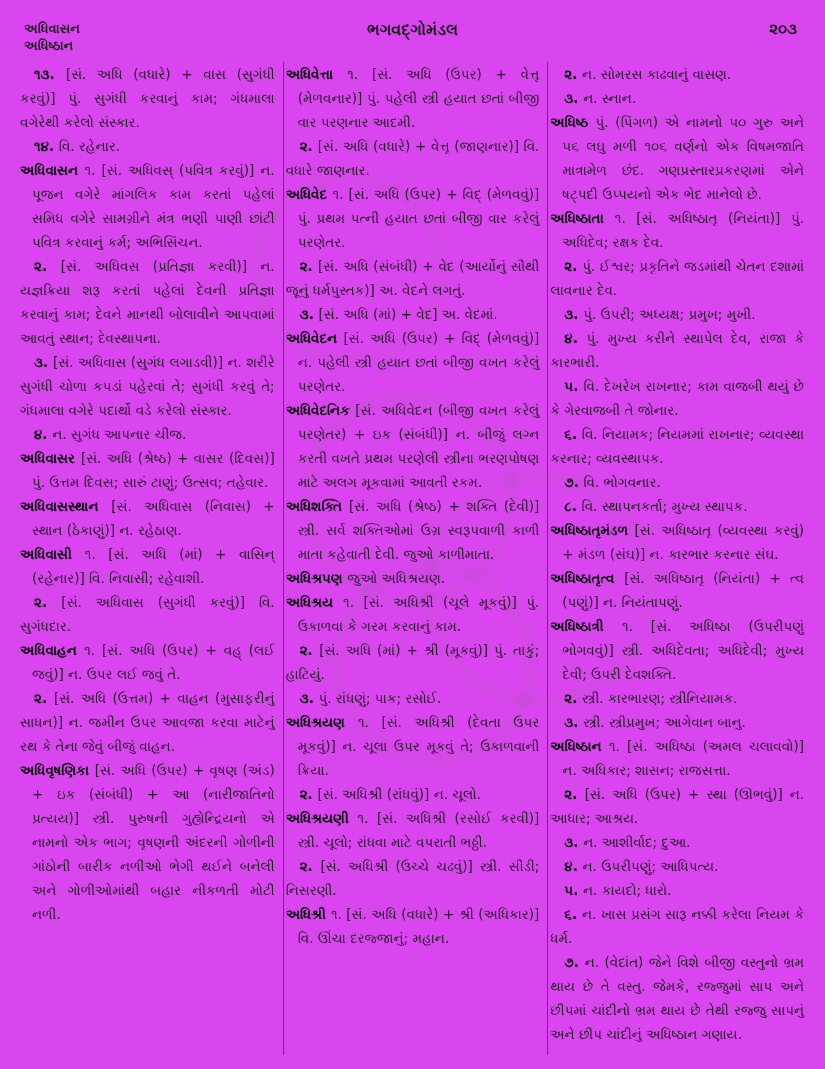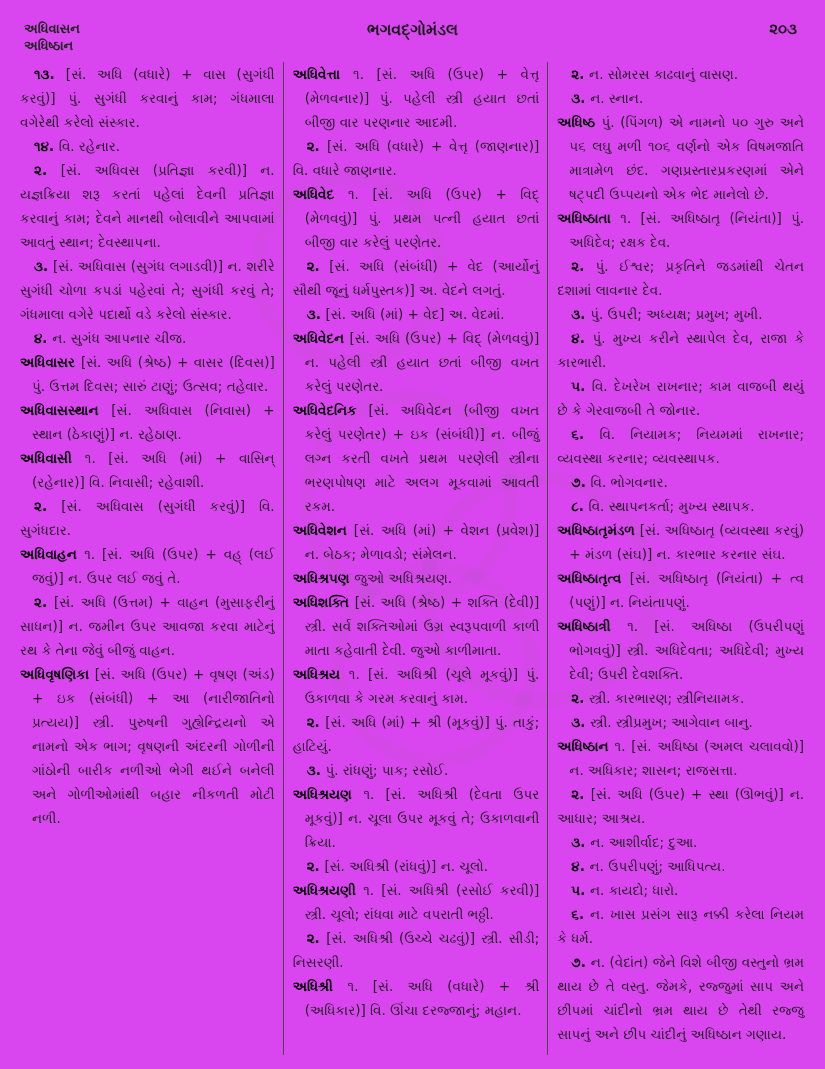--- a/index.html
+++ b/index.html
@@ -44,21 +44,21 @@
     position: absolute; top: 62px; left: 18px; right: 13px; bottom: 14px;
     display: flex; z-index: 1;
   }
   .col {
     width: 265px; box-sizing: border-box;
     padding: 0 8px 0 2px;
     font-size: 13.5px; line-height: 24px;
     text-align: justify;
     overflow: hidden;
   }
-  .col + .col { border-left: 1.5px solid #4a4a4a; padding-left: 9px; }
+  .col + .col { border-left: 1.5px solid #4a4a4a; }
   .para { margin: 0; }
   .para.entry { padding-left: 12px; text-indent: -12px; }
   .para.sub   { text-indent: 14px; }
   .hw { font-weight: bold; color: #000; }
 </style>
 </head>
 <body>
 
 <div class="page">
 
@@ -75,42 +75,42 @@
       <div>અધિષ્ઠાન</div>
     </div>
     <div class="page-title">ભગવદ્ગોમંડલ</div>
     <div class="page-number">૨૦૩</div>
   </div>
 
   <div class="columns">
     <div class="col">
         <div class="para sub"><span class="hw">૧૩. </span>[સં. અધિ (વધારે) + વાસ (સુગંધી કરવું)] પું. સુગંધી કરવાનું કામ; ગંધમાલા વગેરેથી કરેલો સંસ્કાર.</div>
         <div class="para sub"><span class="hw">૧૪. </span>વિ. રહેનાર.</div>
+        <div class="para entry"><span class="hw">અધિવાસન </span>૧. [સં. અધિવસ્ (પવિત્ર કરવું)] ન. પૂજન વગેરે માંગલિક કામ કરતાં પહેલાં સમિધ વગેરે સામગ્રીને મંત્ર ભણી પાણી છાંટી પવિત્ર કરવાનું કર્મ; અભિસિંચન.</div>
         <div class="para sub"><span class="hw">૨. </span>[સં. અધિવસ (પ્રતિજ્ઞા કરવી)] ન. યજ્ઞક્રિયા શરૂ કરતાં પહેલાં દેવની પ્રતિજ્ઞા કરવાનું કામ; દેવને માનથી બોલાવીને આપવામાં આવતું સ્થાન; દેવસ્થાપના.</div>
         <div class="para sub"><span class="hw">૩. </span>[સં. અધિવાસ (સુગંધ લગાડવી)] ન. શરીરે સુગંધી ચોળા કપડાં પહેરવાં તે; સુગંધી કરવું તે; ગંધમાલા વગેરે પદાર્થો વડે કરેલો સંસ્કાર.</div>
         <div class="para sub"><span class="hw">૪. </span>ન. સુગંધ આપનાર ચીજ.</div>
         <div class="para entry"><span class="hw">અધિવાસર </span>[સં. અધિ (શ્રેષ્ઠ) + વાસર (દિવસ)] પું. ઉત્તમ દિવસ; સારું ટાણું; ઉત્સવ; તહેવાર.</div>
         <div class="para entry"><span class="hw">અધિવાસસ્થાન </span>[સં. અધિવાસ (નિવાસ) + સ્થાન (ઠેકાણું)] ન. રહેઠાણ.</div>
         <div class="para entry"><span class="hw">અધિવાસી </span>૧. [સં. અધિ (માં) + વાસિન્ (રહેનાર)] વિ. નિવાસી; રહેવાશી.</div>
         <div class="para sub"><span class="hw">૨. </span>[સં. અધિવાસ (સુગંધી કરવું)] વિ. સુગંધદાર.</div>
         <div class="para entry"><span class="hw">અધિવાહન </span>૧. [સં. અધિ (ઉપર) + વહ્ (લઈ જવું)] ન. ઉપર લઈ જવું તે.</div>
         <div class="para sub"><span class="hw">૨. </span>[સં. અધિ (ઉત્તમ) + વાહન (મુસાફરીનું સાધન)] ન. જમીન ઉપર આવજા કરવા માટેનું રથ કે તેના જેવું બીજું વાહન.</div>
         <div class="para entry"><span class="hw">અધિવૃષણિકા </span>[સં. અધિ (ઉપર) + વૃષણ (અંડ) + ઇક (સંબંધી) + આ (નારીજાતિનો પ્રત્યય)] સ્ત્રી. પુરુષની ગુહ્યેન્દ્રિયનો એ નામનો એક ભાગ; વૃષણની અંદરની ગોળીની ગાંઠોની બારીક નળીઓ ભેગી થઈને બનેલી અને ગોળીઓમાંથી બહાર નીકળતી મોટી નળી.</div>
       </div>
     <div class="col">
         <div class="para entry"><span class="hw">અધિવેત્તા </span>૧. [સં. અધિ (ઉપર) + વેત્તૃ (મેળવનાર)] પું. પહેલી સ્ત્રી હયાત છતાં બીજી વાર પરણનાર આદમી.</div>
         <div class="para sub"><span class="hw">૨. </span>[સં. અધિ (વધારે) + વેત્તૃ (જાણનાર)] વિ. વધારે જાણનાર.</div>
         <div class="para entry"><span class="hw">અધિવેદ </span>૧. [સં. અધિ (ઉપર) + વિદ્ (મેળવવું)] પું. પ્રથમ પત્ની હયાત છતાં બીજી વાર કરેલું પરણેતર.</div>
         <div class="para sub"><span class="hw">૨. </span>[સં. અધિ (સંબંધી) + વેદ (આર્યોનું સૌથી જૂનું ધર્મપુસ્તક)] અ. વેદને લગતું.</div>
         <div class="para sub"><span class="hw">૩. </span>[સં. અધિ (માં) + વેદ] અ. વેદમાં.</div>
         <div class="para entry"><span class="hw">અધિવેદન </span>[સં. અધિ (ઉપર) + વિદ્ (મેળવવું)] ન. પહેલી સ્ત્રી હયાત છતાં બીજી વખત કરેલું પરણેતર.</div>
         <div class="para entry"><span class="hw">અધિવેદનિક </span>[સં. અધિવેદન (બીજી વખત કરેલું પરણેતર) + ઇક (સંબંધી)] ન. બીજું લગ્ન કરતી વખતે પ્રથમ પરણેલી સ્ત્રીના ભરણપોષણ માટે અલગ મૂકવામાં આવતી રકમ.</div>
-        <div class="para entry"><span class="hw">અધિવેશન </span>[સં. અધિ (માં) + વેશન (પ્રવેશ)] ન. બેઠક; મેળાવડો; સંમેલન.</div>
+        <div class="para entry"><span class="hw">અધિશક્તિ </span>[સં. અધિ (શ્રેષ્ઠ) + શક્તિ (દેવી)] સ્ત્રી. સર્વ શક્તિઓમાં ઉગ્ર સ્વરૂપવાળી કાળી માતા કહેવાતી દેવી. જુઓ કાળીમાતા.</div>
         <div class="para entry"><span class="hw">અધિશ્રપણ </span>જુઓ અધિશ્રયણ.</div>
-        <div class="para entry"><span class="hw">અધિશક્તિ </span>[સં. અધિ (શ્રેષ્ઠ) + શક્તિ (દેવી)] સ્ત્રી. સર્વ શક્તિઓમાં ઉગ્ર સ્વરૂપવાળી કાળી માતા કહેવાતી દેવી. જુઓ કાળીમાતા.</div>
         <div class="para entry"><span class="hw">અધિશ્રય </span>૧. [સં. અધિશ્રી (ચૂલે મૂકવું)] પું. ઉકાળવા કે ગરમ કરવાનું કામ.</div>
         <div class="para sub"><span class="hw">૨. </span>[સં. અધિ (માં) + શ્રી (મૂકવું)] પું. તાકું; હાટિયું.</div>
         <div class="para sub"><span class="hw">૩. </span>પું. રાંધણું; પાક; રસોઈ.</div>
         <div class="para entry"><span class="hw">અધિશ્રયણ </span>૧. [સં. અધિશ્રી (દેવતા ઉપર મૂકવું)] ન. ચૂલા ઉપર મૂકવું તે; ઉકાળવાની ક્રિયા.</div>
         <div class="para sub"><span class="hw">૨. </span>[સં. અધિશ્રી (રાંધવું)] ન. ચૂલો.</div>
         <div class="para entry"><span class="hw">અધિશ્રયણી </span>૧. [સં. અધિશ્રી (રસોઈ કરવી)] સ્ત્રી. ચૂલો; રાંધવા માટે વપરાતી ભઠ્ઠી.</div>
         <div class="para sub"><span class="hw">૨. </span>[સં. અધિશ્રી (ઉચ્ચે ચઢવું)] સ્ત્રી. સીડી; નિસરણી.</div>
         <div class="para entry"><span class="hw">અધિશ્રી </span>૧. [સં. અધિ (વધારે) + શ્રી (અધિકાર)] વિ. ઊંચા દરજ્જાનું; મહાન.</div>
       </div>
     <div class="col">

